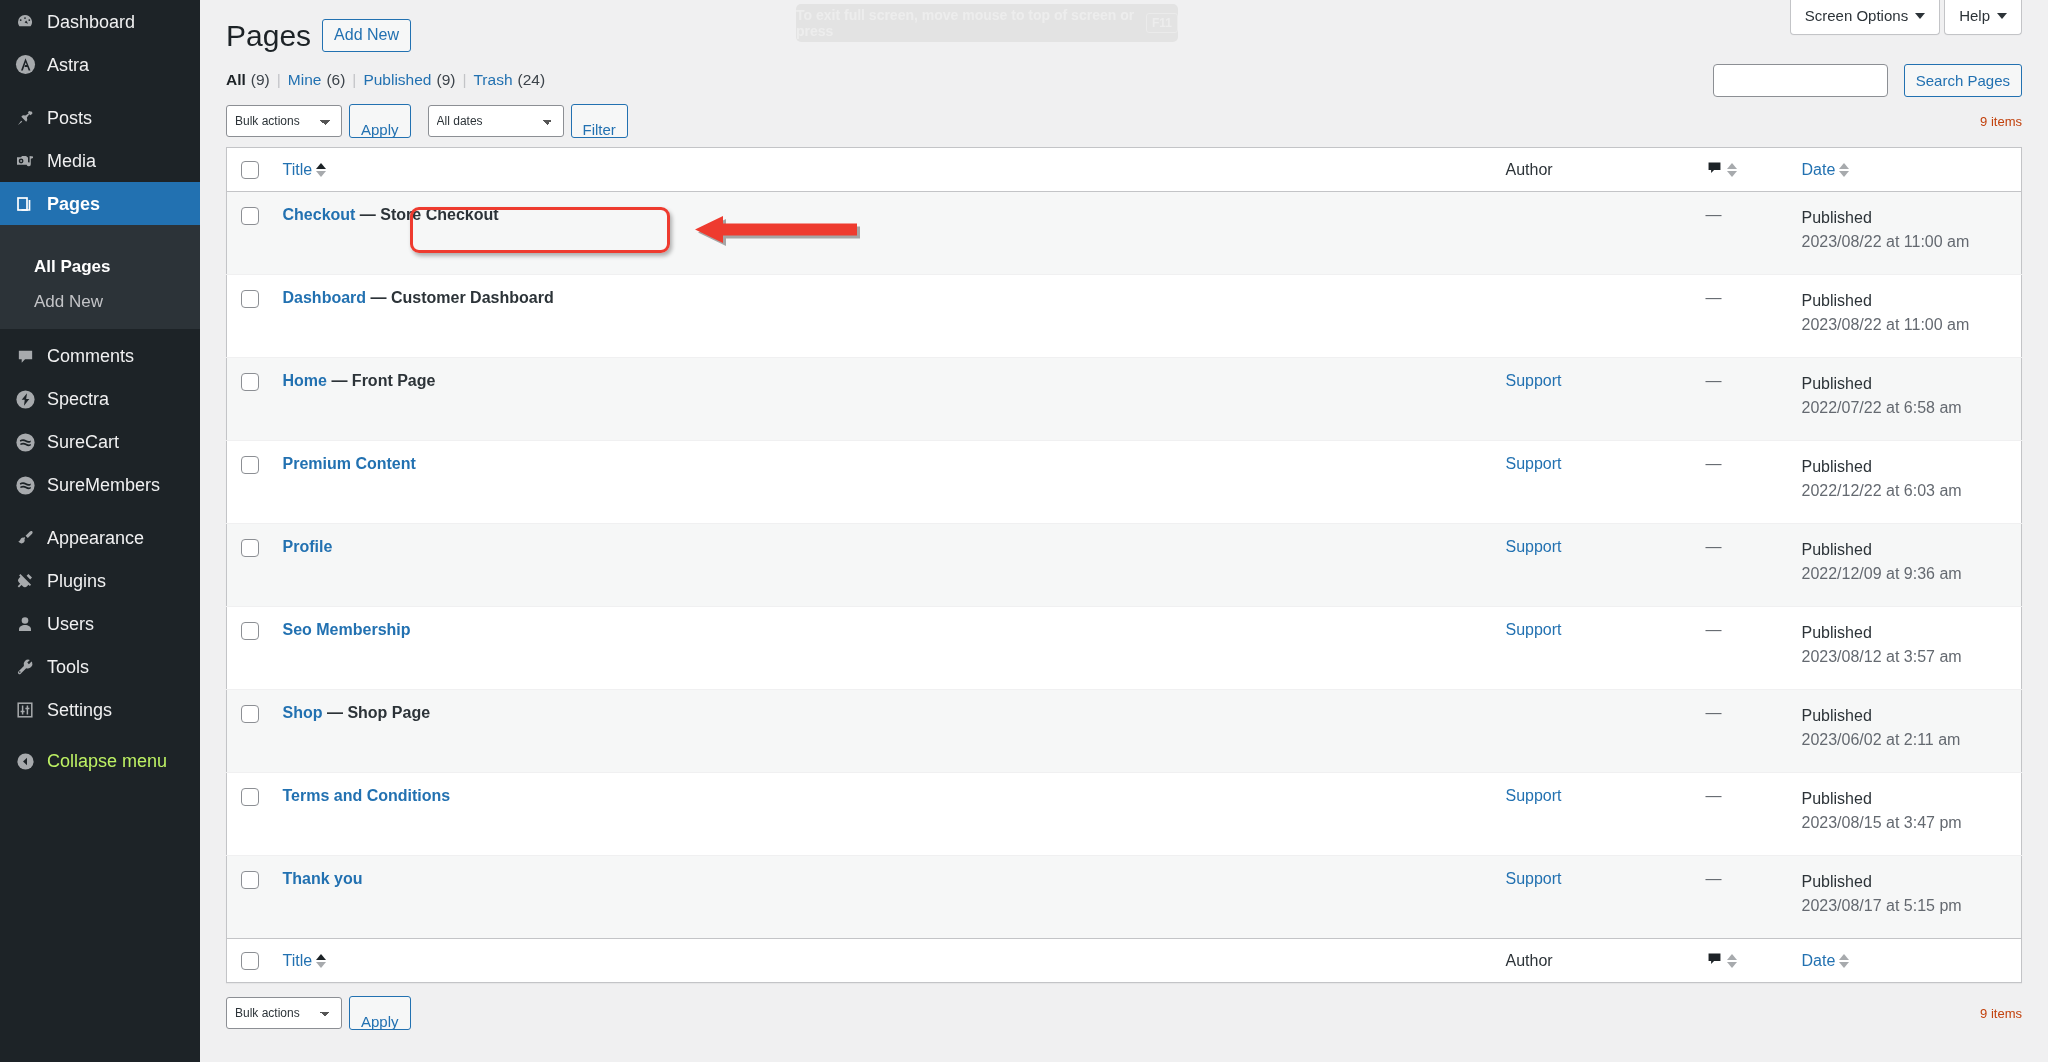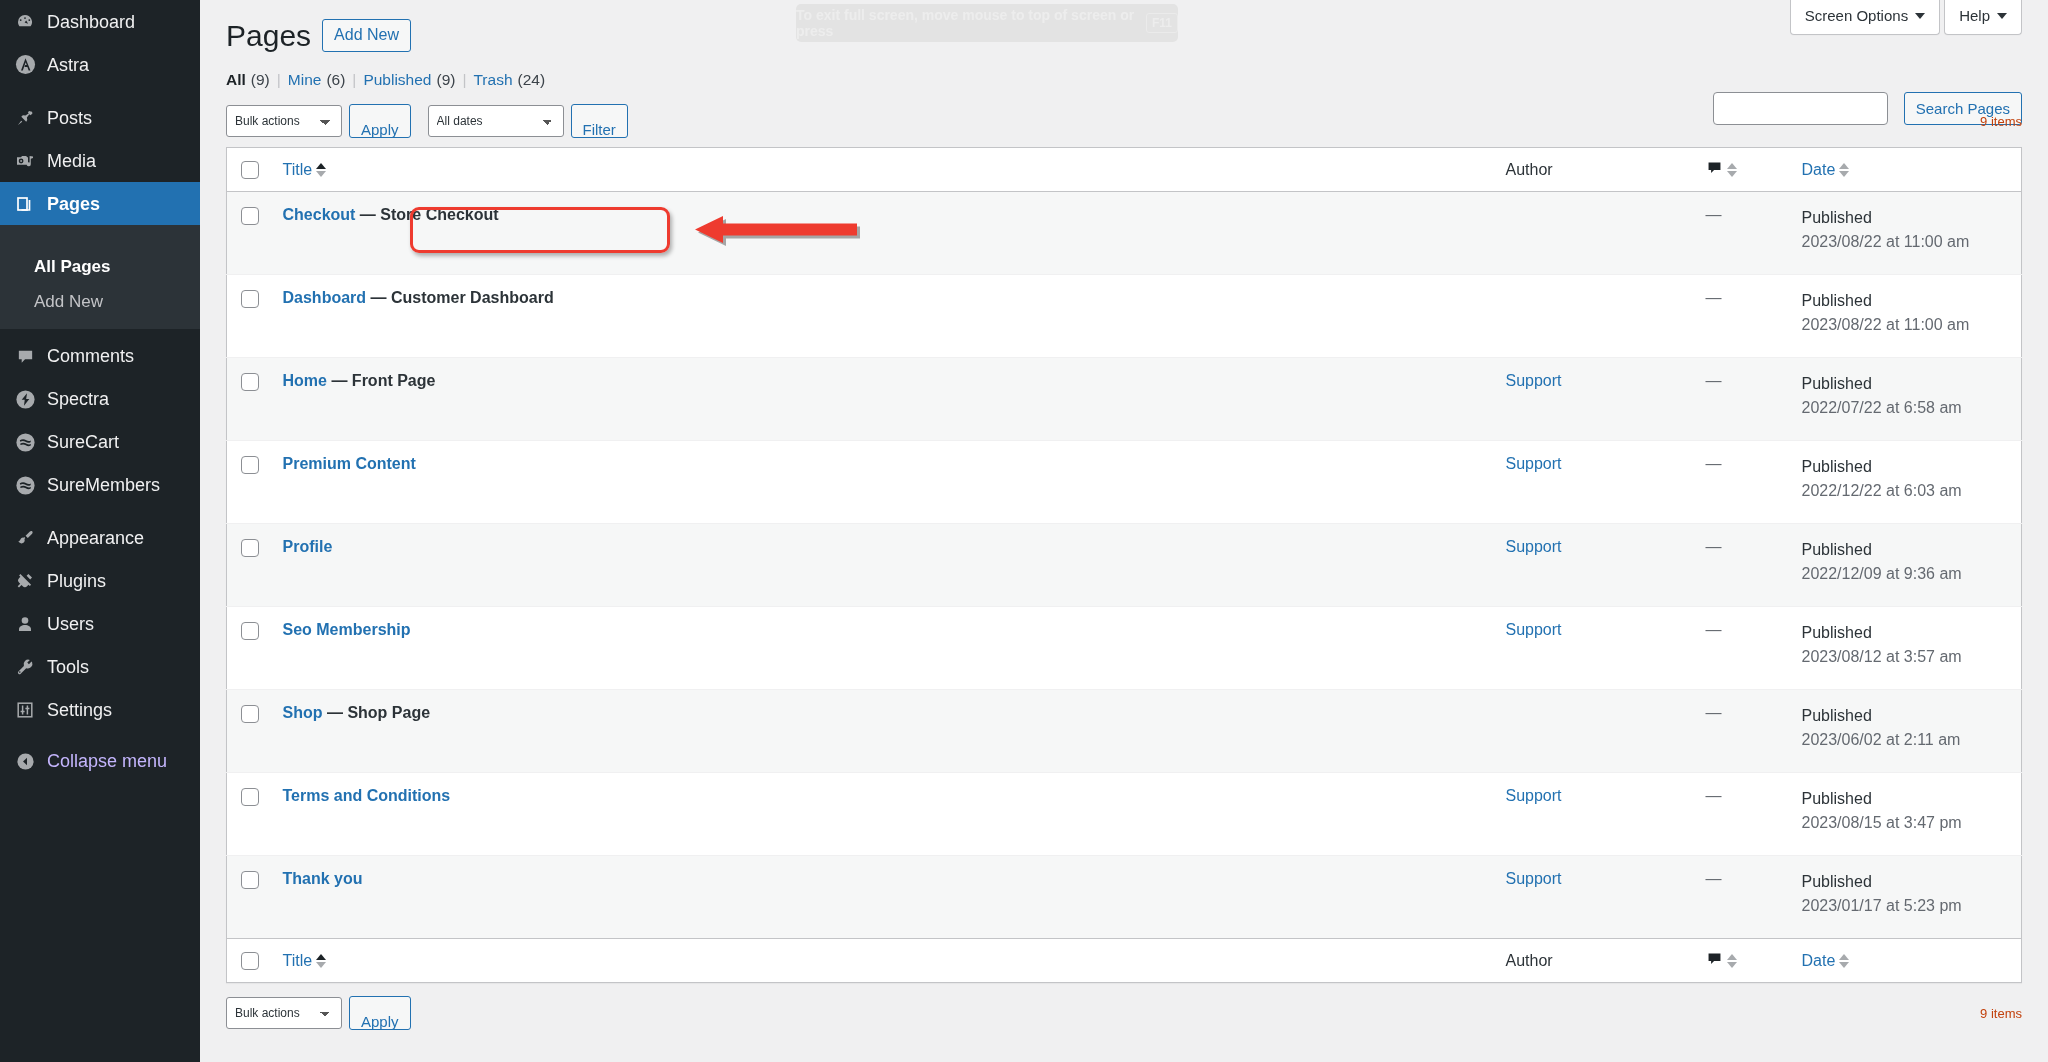--- a/index.html
+++ b/index.html
@@ -58,21 +58,21 @@
     padding: 24px 0 9px 0;
   }
   .submenu-item {
     padding: 7px 0 7px 34px;
     font-size: 17px;
     color: #c3c4c7;
     cursor: pointer;
     line-height: 1.25;
   }
   .submenu-item.current { color: #fff; font-weight: 700; }
-  .menu-item.collapse .mi-label { color: #c4b5fd; }
+  .menu-item.collapse .mi-label { color: #bef264; }
 
   
   #wpbody {
     position: absolute;
     top: 0; left: 200px;
     width: 1848px; height: 1062px;
     background: #f0f0f1;
     padding: 0 26px 0 26px;
   }
 
@@ -155,21 +155,21 @@
   }
   .subsubsub a { color: #2271b1; text-decoration: none; cursor: pointer; }
   .subsubsub .cur { color: #1d2327; font-weight: 600; }
   .subsubsub .cnt { color: #3c434a; }
   .subsubsub .sep { color: #c3c4c7; margin: 0 7px; }
 
   
   .search-box {
     position: absolute;
     right: 26px; top: 64px;
-    display: flex; gap: 16px; margin-top: 28px;
+    display: flex; gap: 16px;
   }
   .search-input {
     width: 175px; height: 33px;
     border: 1px solid #8c8f94;
     border-radius: 4px;
     background: #fff;
     padding: 0 8px;
     font-size: 15px;
     color: #2c3338;
     box-shadow: 0 0 0 transparent;
@@ -701,21 +701,21 @@
             <div class="date-line2">2023/08/15 at 3:47 pm</div>
           </td>
         </tr>
         <tr class="alt">
           <td class="col-cb"><span class="cb"></span></td>
           <td class="col-title"><a class="row-title">Thank you</a></td>
           <td class="col-author"><a class="author-link">Support</a></td>
           <td class="col-comments"><span class="dash">—</span></td>
           <td class="col-date">
             <div class="date-line1">Published</div>
-            <div class="date-line2">2023/01/17 at 5:23 pm</div>
+            <div class="date-line2">2023/08/17 at 5:15 pm</div>
           </td>
         </tr>
       </tbody>
 
     <tfoot>
       <tr>
         <th class="col-cb">
           <span class="cb"></span>
         </th>
         <th class="col-title">

